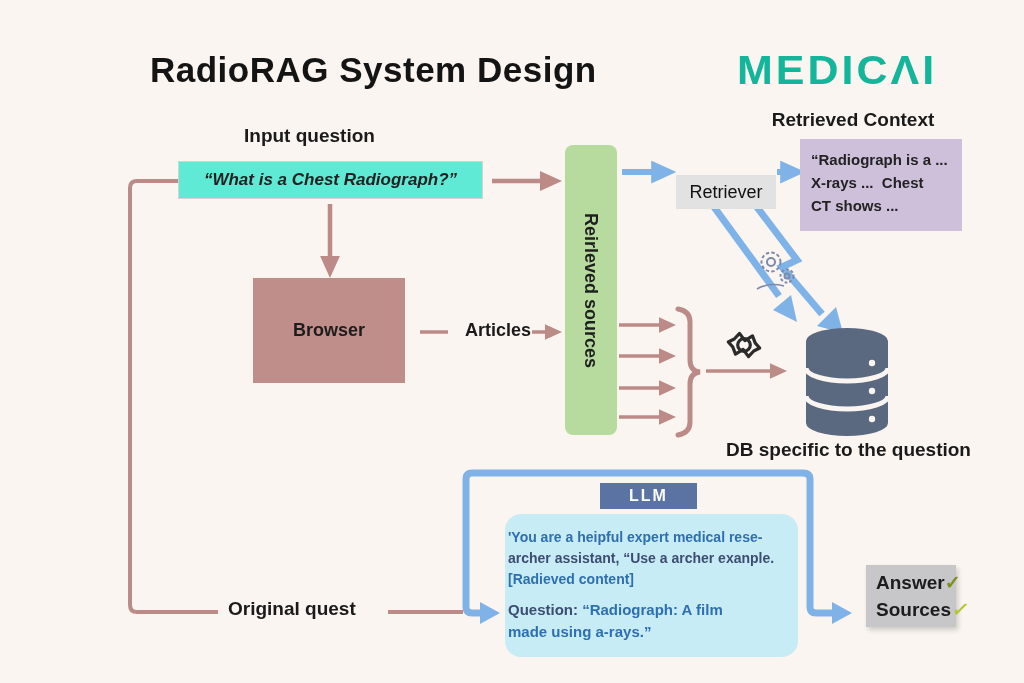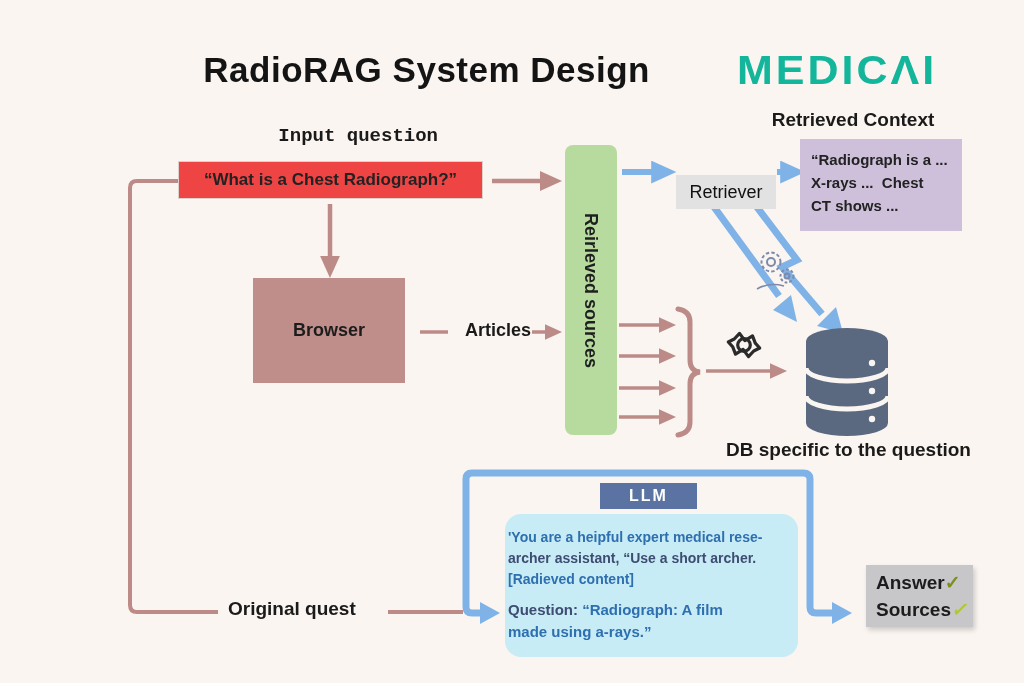--- a/index.html
+++ b/index.html
@@ -1,43 +1,43 @@
 <!DOCTYPE html>
 <html><head>
 <meta charset="utf-8">
 <style>
   html,body{margin:0;padding:0;}
   body{font-family:"Liberation Sans",sans-serif;background:#e8e8e8;}
   #canvas{position:relative;width:1024px;height:683px;background:#faf5f0;overflow:hidden;margin:0 auto;}
   .abs{position:absolute;}
   #conn{position:absolute;left:0;top:0;width:1024px;height:683px;}
-  .title{left:150px;top:50px;width:500px;text-align:right;font-size:35px;font-weight:800;color:#141414;letter-spacing:0.5px;}
+  .title{left:150px;top:50px;width:500px;text-align:left;font-size:35px;font-weight:800;color:#141414;letter-spacing:0.5px;}
   .logo{left:706px;top:46px;width:262px;text-align:center;font-size:43px;font-weight:800;color:#13b69b;letter-spacing:3px;transform:scaleY(0.95);}
   .lbl{font-size:19px;font-weight:700;color:#1a1a1a;}
-  .input-label{left:238px;top:125px;width:200px;text-align:right;font-family:Liberation Mono, monospace;}
-  .input-box{left:178px;top:161px;width:303px;height:36px;background:#ef4444;border:1px solid #ddd0cb;display:flex;align-items:center;justify-content:center;font-size:17px;font-weight:700;color:#222;}
+  .input-label{left:244px;top:125px;width:200px;text-align:left;}
+  .input-box{left:178px;top:161px;width:303px;height:36px;background:#5eead4;border:1px solid #ddd0cb;display:flex;align-items:center;justify-content:center;font-size:17px;font-weight:700;color:#222;font-style:italic;}
   .browser-box{left:253px;top:278px;width:152px;height:105px;background:#bf8e8b;display:flex;align-items:center;justify-content:center;font-size:18px;font-weight:700;color:#1c1c1c;}
   .articles-label{left:449px;top:320px;width:90px;font-size:18px;margin-left:16px;}
   .green-box{left:565px;top:145px;width:52px;height:290px;background:#b7db9e;border-radius:8px;display:flex;align-items:center;justify-content:center;}
   .green-box span{transform:rotate(90deg);white-space:nowrap;font-size:18px;font-weight:600;color:#1f1f1f;}
   .retriever-box{left:676px;top:151px;width:100px;height:34px;background:#e3e2e3;display:flex;align-items:center;justify-content:center;font-size:18px;font-weight:500;color:#111;margin-top:24px;}
   .rc-label{left:753px;top:109px;width:200px;text-align:center;}
   .rc-box{left:800px;top:139px;width:162px;height:92px;background:#cec0db;padding:9px 0 8px 11px;box-sizing:border-box;}
   .rc-line{font-size:15px;font-weight:600;color:#222;line-height:23px;white-space:pre;}
   .db-label{left:706px;top:439px;width:285px;text-align:center;}
   .llm-box{left:600px;top:483px;width:97px;height:26px;background:#5a73a2;display:flex;align-items:center;justify-content:center;font-size:16px;font-weight:700;color:#fff;letter-spacing:2px;}
   .prompt-box{left:505px;top:514px;width:293px;height:143px;background:#c8ecf5;border-radius:16px;padding:13px 12px 0 3px;box-sizing:border-box;}
   .p-line{font-size:14px;font-weight:600;line-height:21px;white-space:nowrap;}
   .p-blue{color:#2e6fb0;}
   .p-navy{color:#3d4c72;}
   .p-q{margin-top:9px;font-size:15px;line-height:22px;}
   .p-q .q-label{font-weight:800;color:#3d4c72;}
   .p-q .q-text{font-weight:600;color:#2e6fb0;}
   .orig-label{left:228px;top:598px;width:170px;}
-  .answer-box{left:866px;top:565px;width:107px;height:62px;background:#c7c7ca;box-shadow:2px 3px 5px rgba(0,0,0,0.18);display:flex;flex-direction:column;justify-content:center;padding-left:10px;box-sizing:border-box;}
+  .answer-box{left:866px;top:565px;width:90px;height:62px;background:#c7c7ca;box-shadow:2px 3px 5px rgba(0,0,0,0.18);display:flex;flex-direction:column;justify-content:center;padding-left:10px;box-sizing:border-box;}
   .answer-row{font-size:19px;font-weight:600;color:#1c1c1c;line-height:27px;}
   .check-a{color:#7d8f1f;font-weight:800;}
   .check-s{color:#b2c733;font-weight:800;font-style:italic;}
 </style>
 </head>
 <body>
 
 <div id="canvas">
 
   <svg id="conn" viewBox="0 0 1024 683">
@@ -139,21 +139,21 @@
     <div class="rc-line">X-rays ...  Chest</div>
     <div class="rc-line">CT shows ...</div>
   </div>
 
   <div class="abs lbl db-label">DB specific to the question</div>
 
   <div class="abs llm-box">LLM</div>
 
   <div class="abs prompt-box">
     <div class="p-line p-blue">'You are a heipful expert medical rese-</div>
-    <div class="p-line p-navy">archer assistant, “Use a short archer.</div>
+    <div class="p-line p-navy">archer assistant, “Use a archer exanple.</div>
     <div class="p-line p-blue">[Radieved content]</div>
     <div class="p-q">
       <span class="q-label">Question:</span><span class="q-text"> “Radiograph: A film</span>
       <div class="q-text">made using a-rays.”</div>
     </div>
   </div>
 
   <div class="abs lbl orig-label">Original quest</div>
 
   <div class="abs answer-box">

